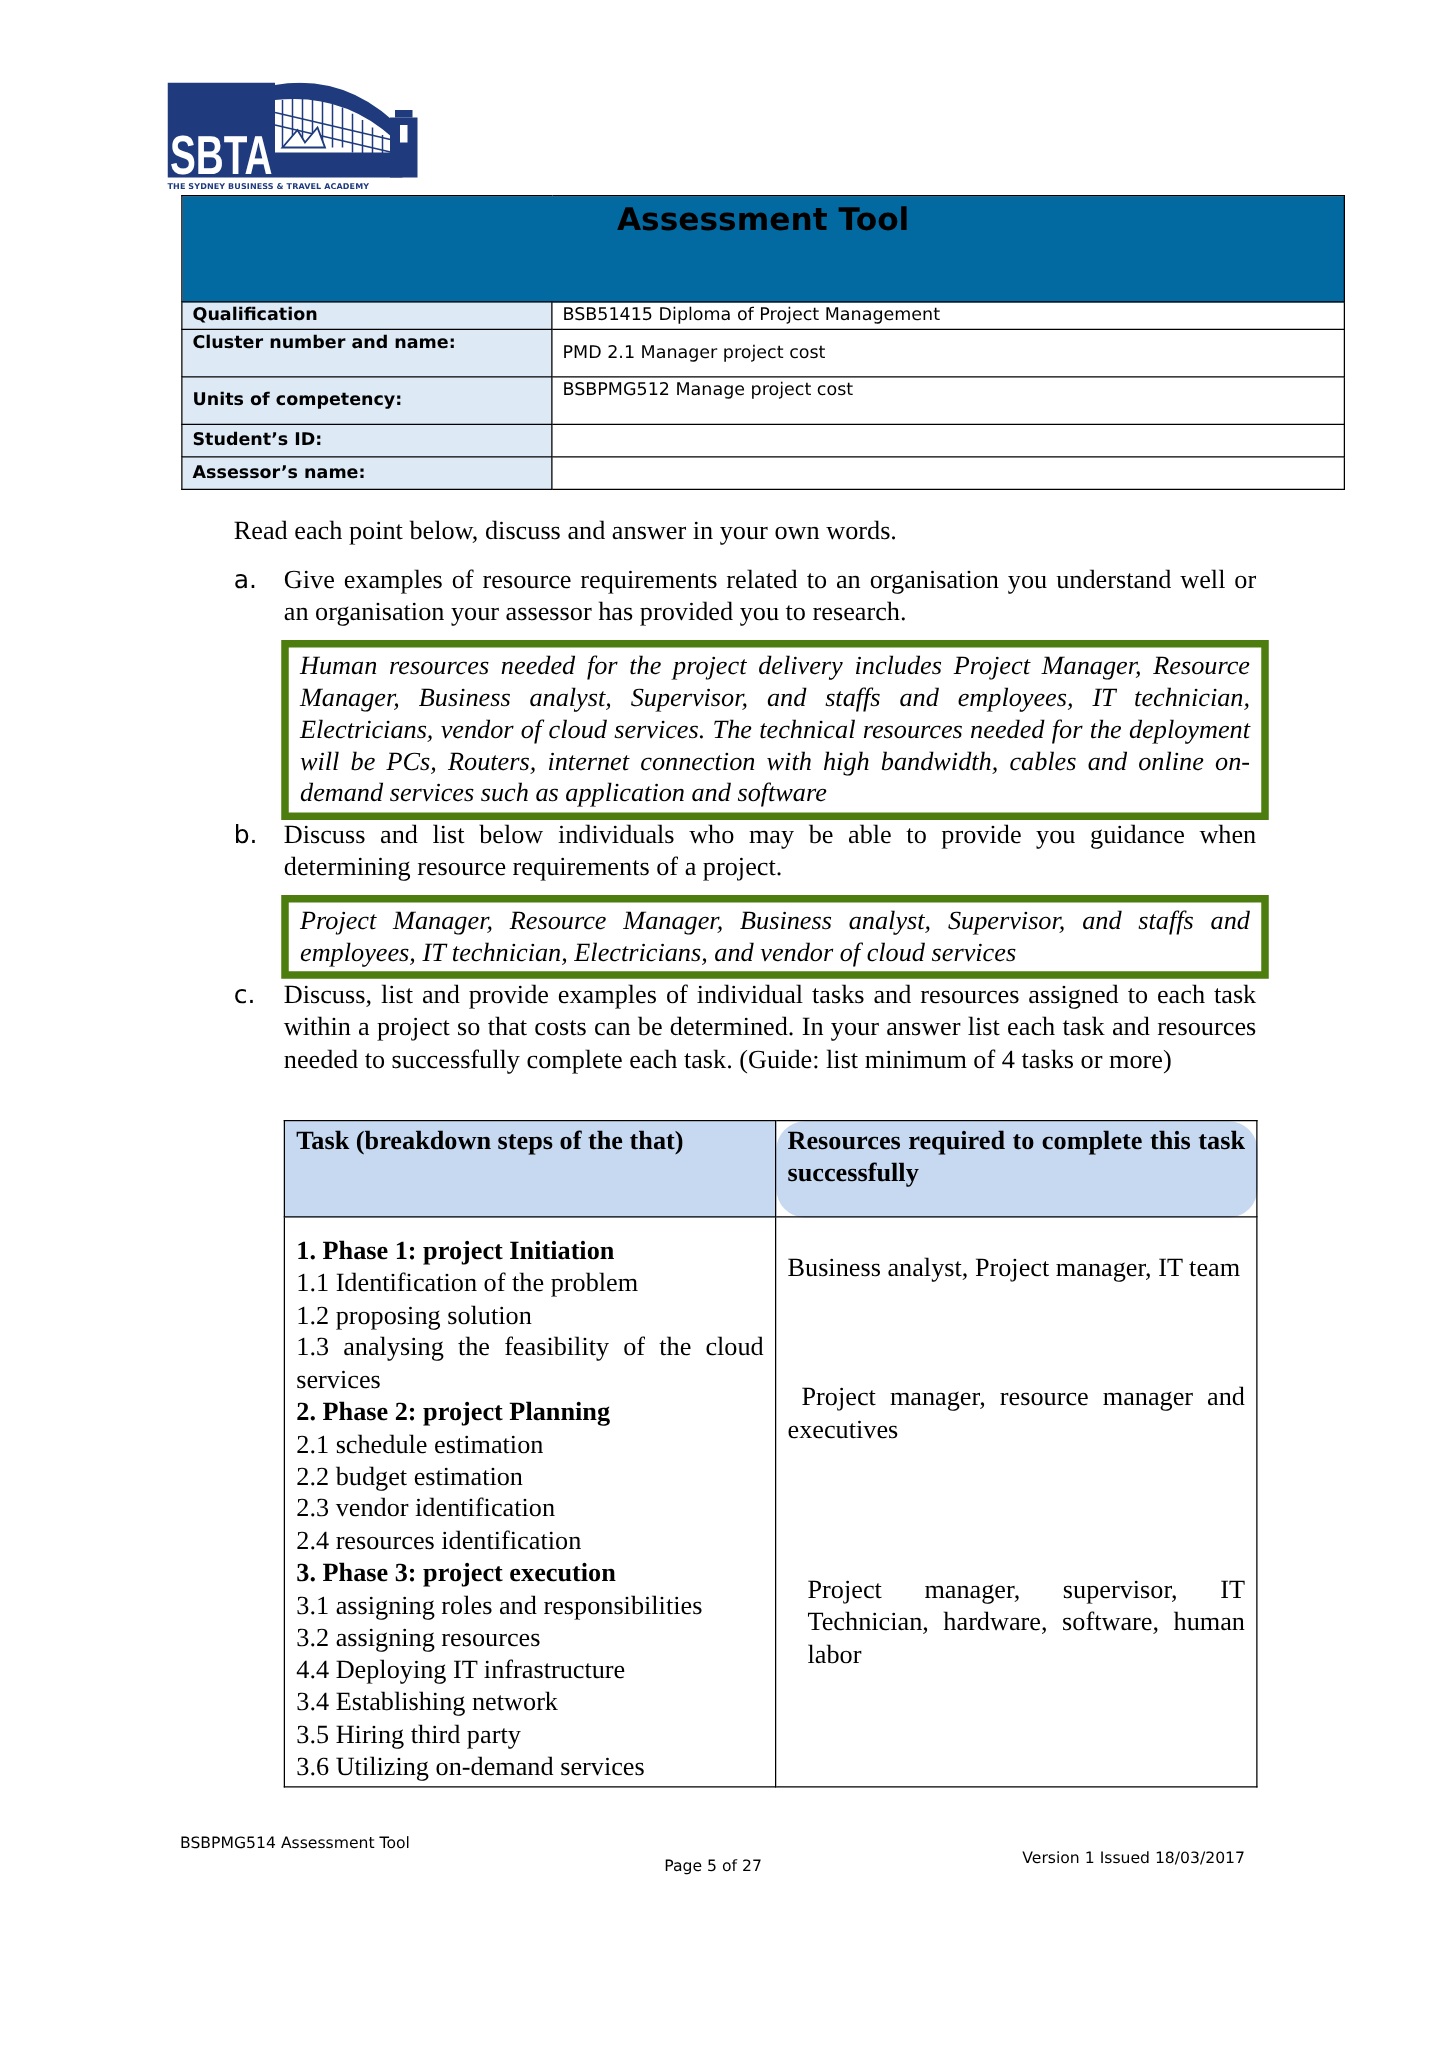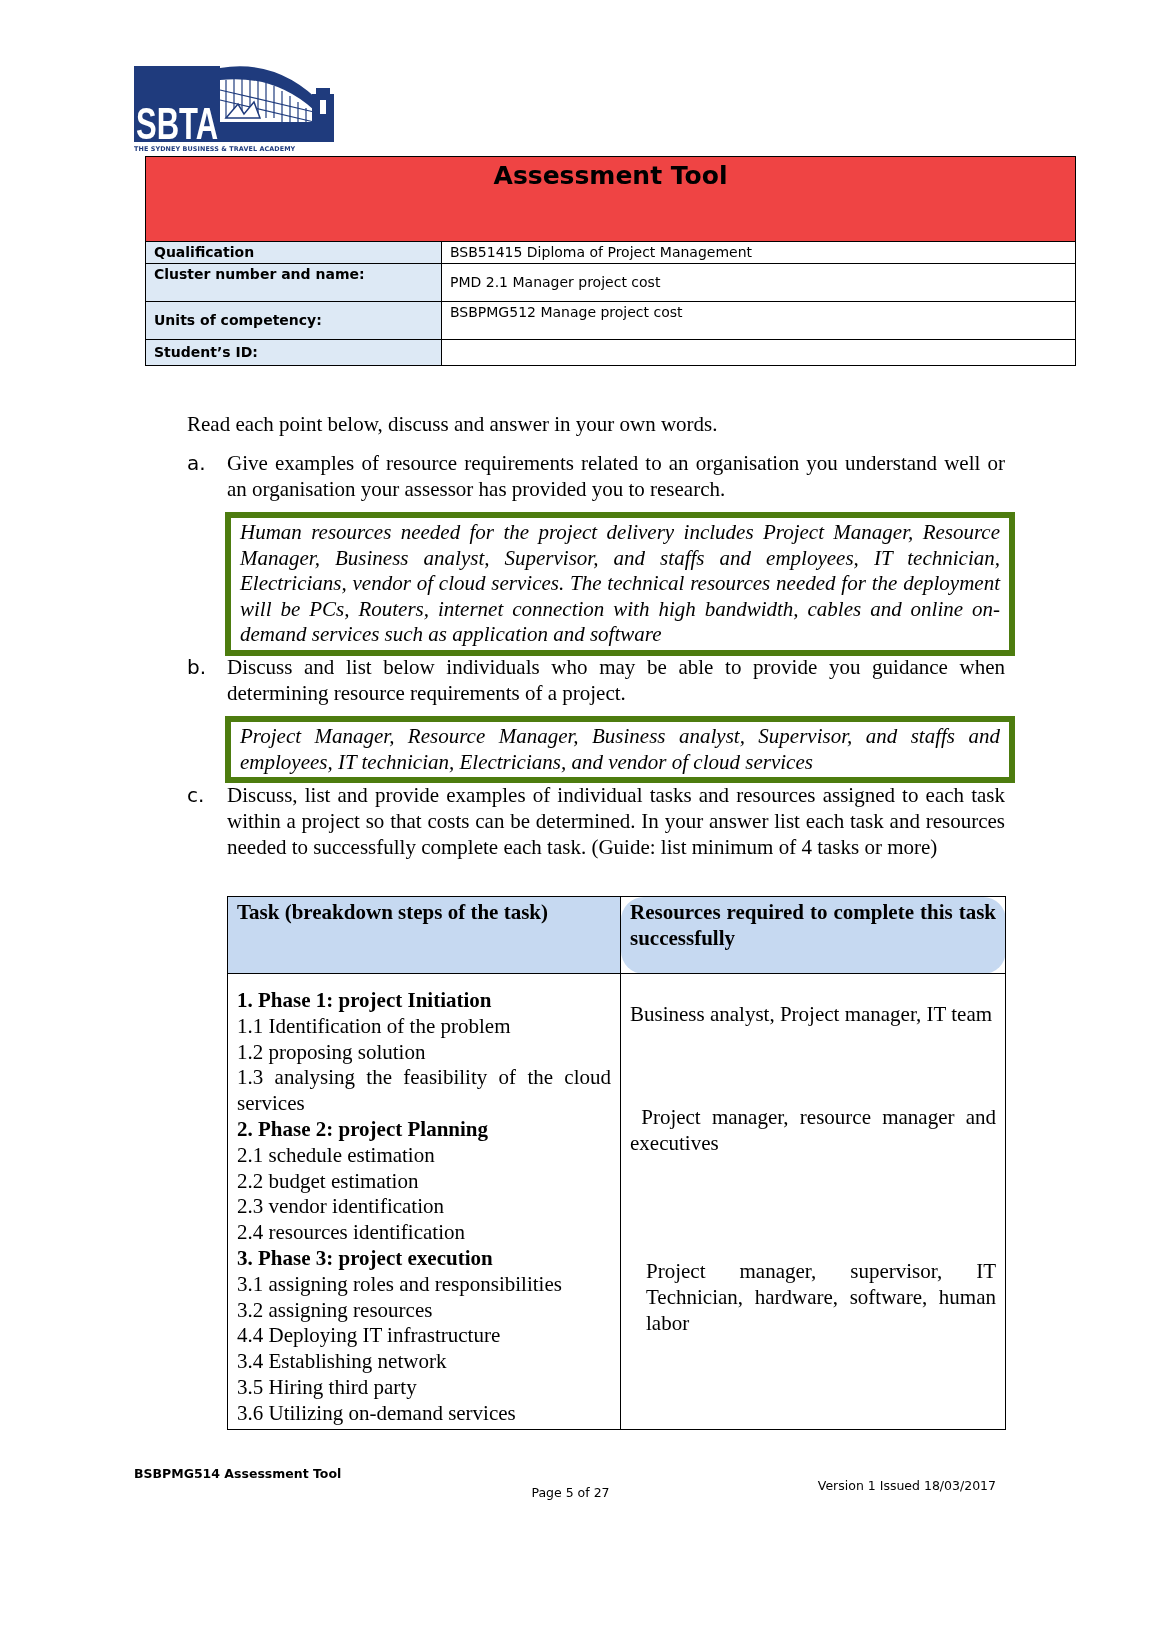--- a/index.html
+++ b/index.html
@@ -3,21 +3,21 @@
 <meta charset="utf-8">
 <style>
   html, body { margin: 0; padding: 0; background: #ffffff; }
   body { width: 1158px; height: 1638px; position: relative; overflow: hidden; color: #000; }
   .logo { position: absolute; left: 134px; top: 66px; width: 202px; height: 88px; }
   .logo svg { display: block; }
   .logo-caption { position: absolute; left: 0; top: 79px; width: 202px; font-family: "DejaVu Sans", sans-serif; font-size: 6.4px; font-weight: bold; color: #1f3b7d; letter-spacing: 0.1px; white-space: nowrap; }
 
   table.info { position: absolute; left: 145px; top: 156px; width: 931px; border-collapse: collapse; font-family: "DejaVu Sans", sans-serif; }
   table.info td { border: 1px solid #000; padding: 0 8px; vertical-align: top; }
-  .title-cell { background: #ef4444; height: 80px; text-align: center; font-family: "DejaVu Sans", sans-serif; font-weight: bold; font-size: 25px; padding-top: 4px !important; margin-top: 11px; }
+  .title-cell { background: #0369a1; height: 80px; text-align: center; font-family: "DejaVu Sans", sans-serif; font-weight: bold; font-size: 25px; padding-top: 4px !important; margin-top: 11px; }
   .lbl { background: #dde9f5; font-weight: bold; font-size: 14px; width: 279px; }
   .val { font-size: 14px; }
   .r1 td { height: 21px; line-height: 21px; }
   .r2 td { height: 37px; }
   .r2 .lbl { line-height: 20px; }
   .r2 .val { line-height: 37px; }
   .r3 td { height: 37px; line-height: 20px; }
   .r4 td { height: 25px; line-height: 25px; }
   .r5 td { height: 25px; line-height: 25px; }
 
@@ -86,20 +86,24 @@
     <td class="val">PMD 2.1 Manager project cost</td>
   </tr>
   <tr class="r3">
     <td class="lbl" style="line-height:37px;">Units of competency:</td>
     <td class="val">BSBPMG512 Manage project cost</td>
   </tr>
   <tr class="r4">
     <td class="lbl">Student’s ID:</td>
     <td class="val"></td>
   </tr>
+  <tr class="r5">
+    <td class="lbl">Assessor’s name:</td>
+    <td class="val"></td>
+  </tr>
 </tbody>
   </table>
 
 <div class="intro serif">Read each point below, discuss and answer in your own words.</div>
 
 <div class="q serif" style="top:450px;">
   <span class="letter">a.</span>
   <div class="text">Give examples of resource requirements related to an organisation you understand well or an organisation your assessor has provided you to research.</div>
 </div>
 <div class="ans serif" style="top:512px;">Human resources needed for the project delivery includes Project Manager, Resource Manager, Business analyst, Supervisor, and staffs and employees, IT technician, Electricians, vendor of cloud services. The technical resources needed for the deployment will be PCs, Routers, internet connection with high bandwidth, cables and online on-demand services such as application and software</div>
@@ -111,21 +115,21 @@
 <div class="ans serif" style="top:716px;">Project Manager, Resource Manager, Business analyst, Supervisor, and staffs and employees, IT technician, Electricians, and vendor of cloud services</div>
 
 <div class="q serif" style="top:782px;">
   <span class="letter">c.</span>
   <div class="text">Discuss, list and provide examples of individual tasks and resources assigned to each task within a project so that costs can be determined. In your answer list each task and resources needed to successfully complete each task. (Guide: list minimum of 4 tasks or more)</div>
 </div>
 
 <table class="tasks">
   <tbody>
       <tr>
-    <th style="width:374px;">Task (breakdown steps of the task)</th>
+    <th style="width:374px;">Task (breakdown steps of the that)</th>
     <th class="h2">Resources required to complete this task successfully</th>
   </tr>
   <tr>
     <td style="padding-top:14px; padding-bottom:2px;">
       <div class="task-line phase">1. Phase 1: project Initiation</div>
       <div class="task-line">1.1 Identification of the problem</div>
       <div class="task-line">1.2 proposing solution</div>
       <div class="task-line" style="text-align:justify; text-align-last:left;">1.3 analysing the feasibility of the cloud services</div>
       <div class="task-line phase">2. Phase 2: project Planning</div>
       <div class="task-line">2.1 schedule estimation</div>
@@ -142,15 +146,15 @@
     </td>
     <td class="rescol">
       <div class="res-block" style="top:28px; left:9px; right:9px; white-space:pre-wrap;">Business analyst, Project manager, IT team</div>
       <div class="res-block" style="top:131px; left:9px; right:9px; white-space:pre-wrap;"> Project manager, resource manager and executives</div>
       <div class="res-block" style="top:285px; left:25px; right:9px;">Project manager, supervisor, IT Technician, hardware, software, human labor</div>
     </td>
   </tr>
 </tbody>
   </table>
 
-<div class="footer" style="left:134px; top:1466px;font-weight:bold;">BSBPMG514 Assessment  Tool</div>
+<div class="footer" style="left:144px; top:1466px;">BSBPMG514 Assessment  Tool</div>
 <div class="footer" style="right:162px; top:1466px;margin-top:12px;">Version 1 Issued 18/03/2017</div>
 <div class="footer" style="left:0; width:1141px; text-align:center; top:1485px;">Page 5 of 27</div>
 
 </body></html>

